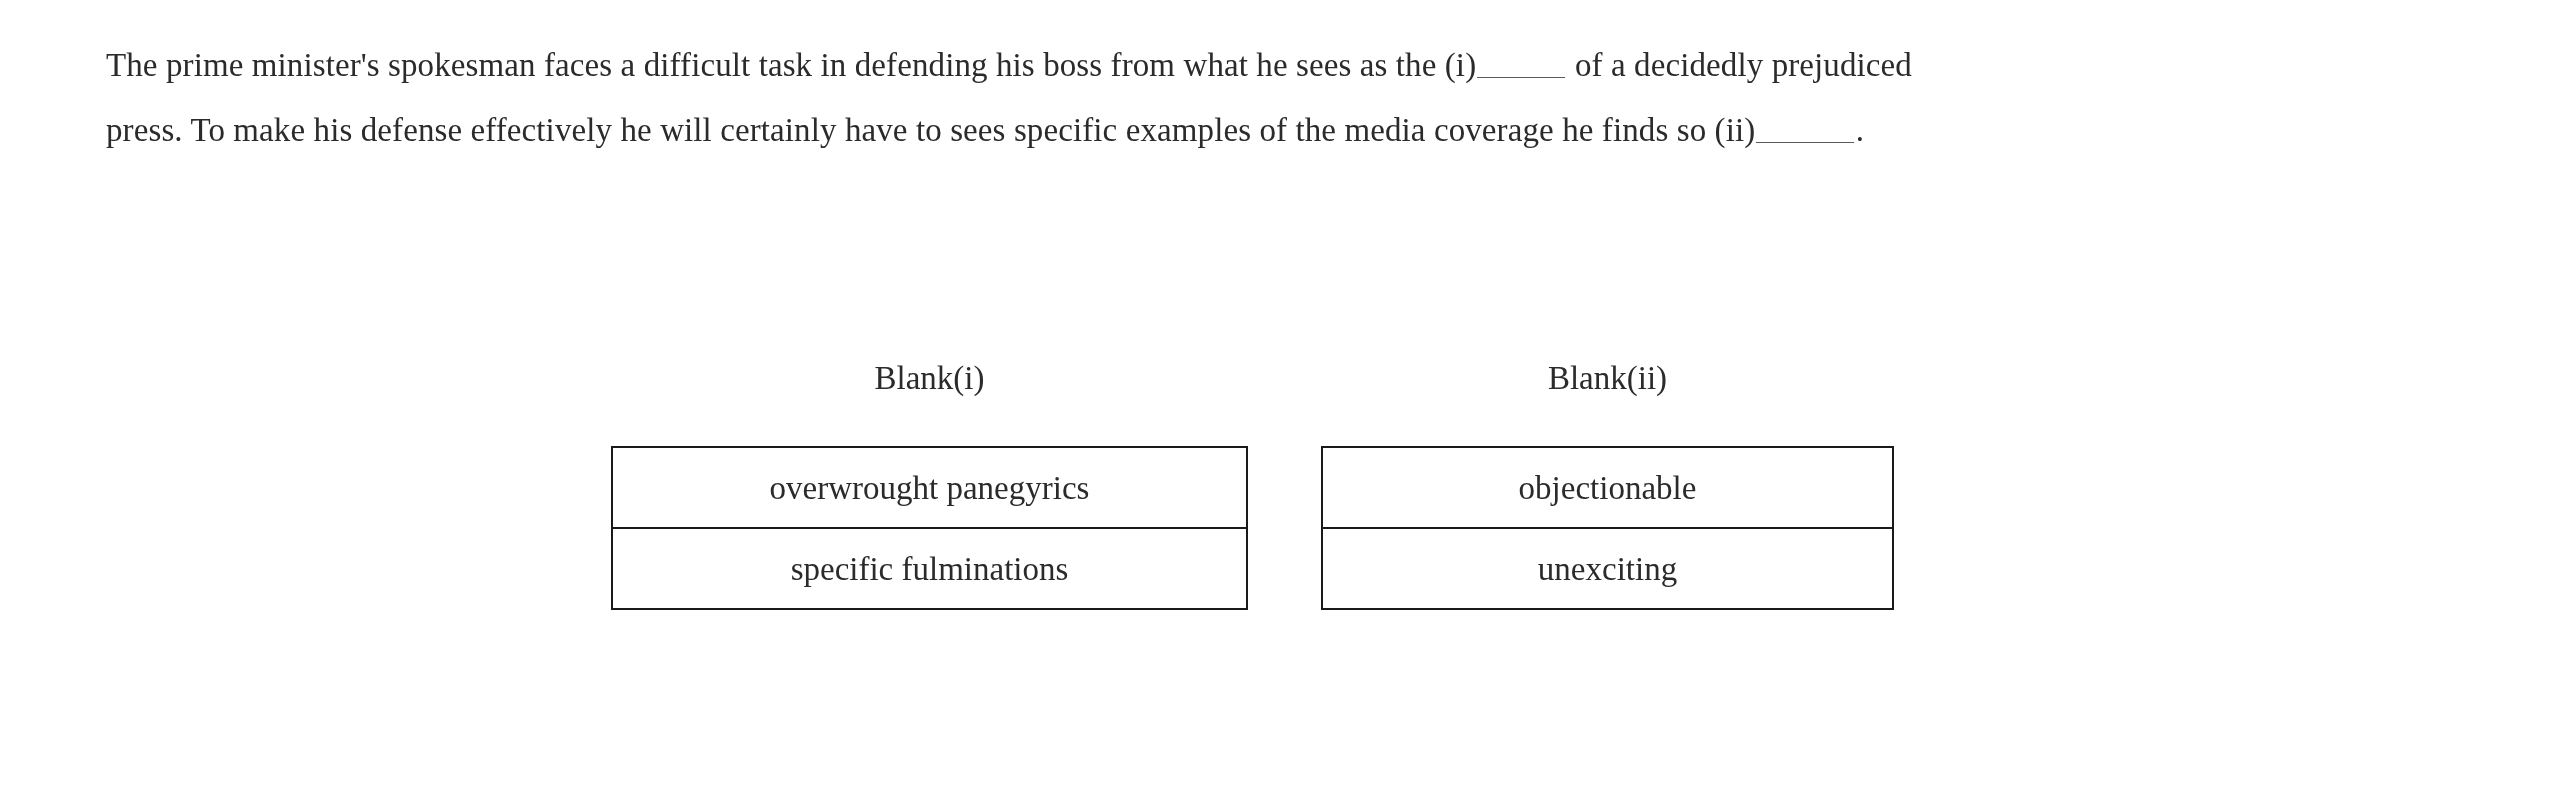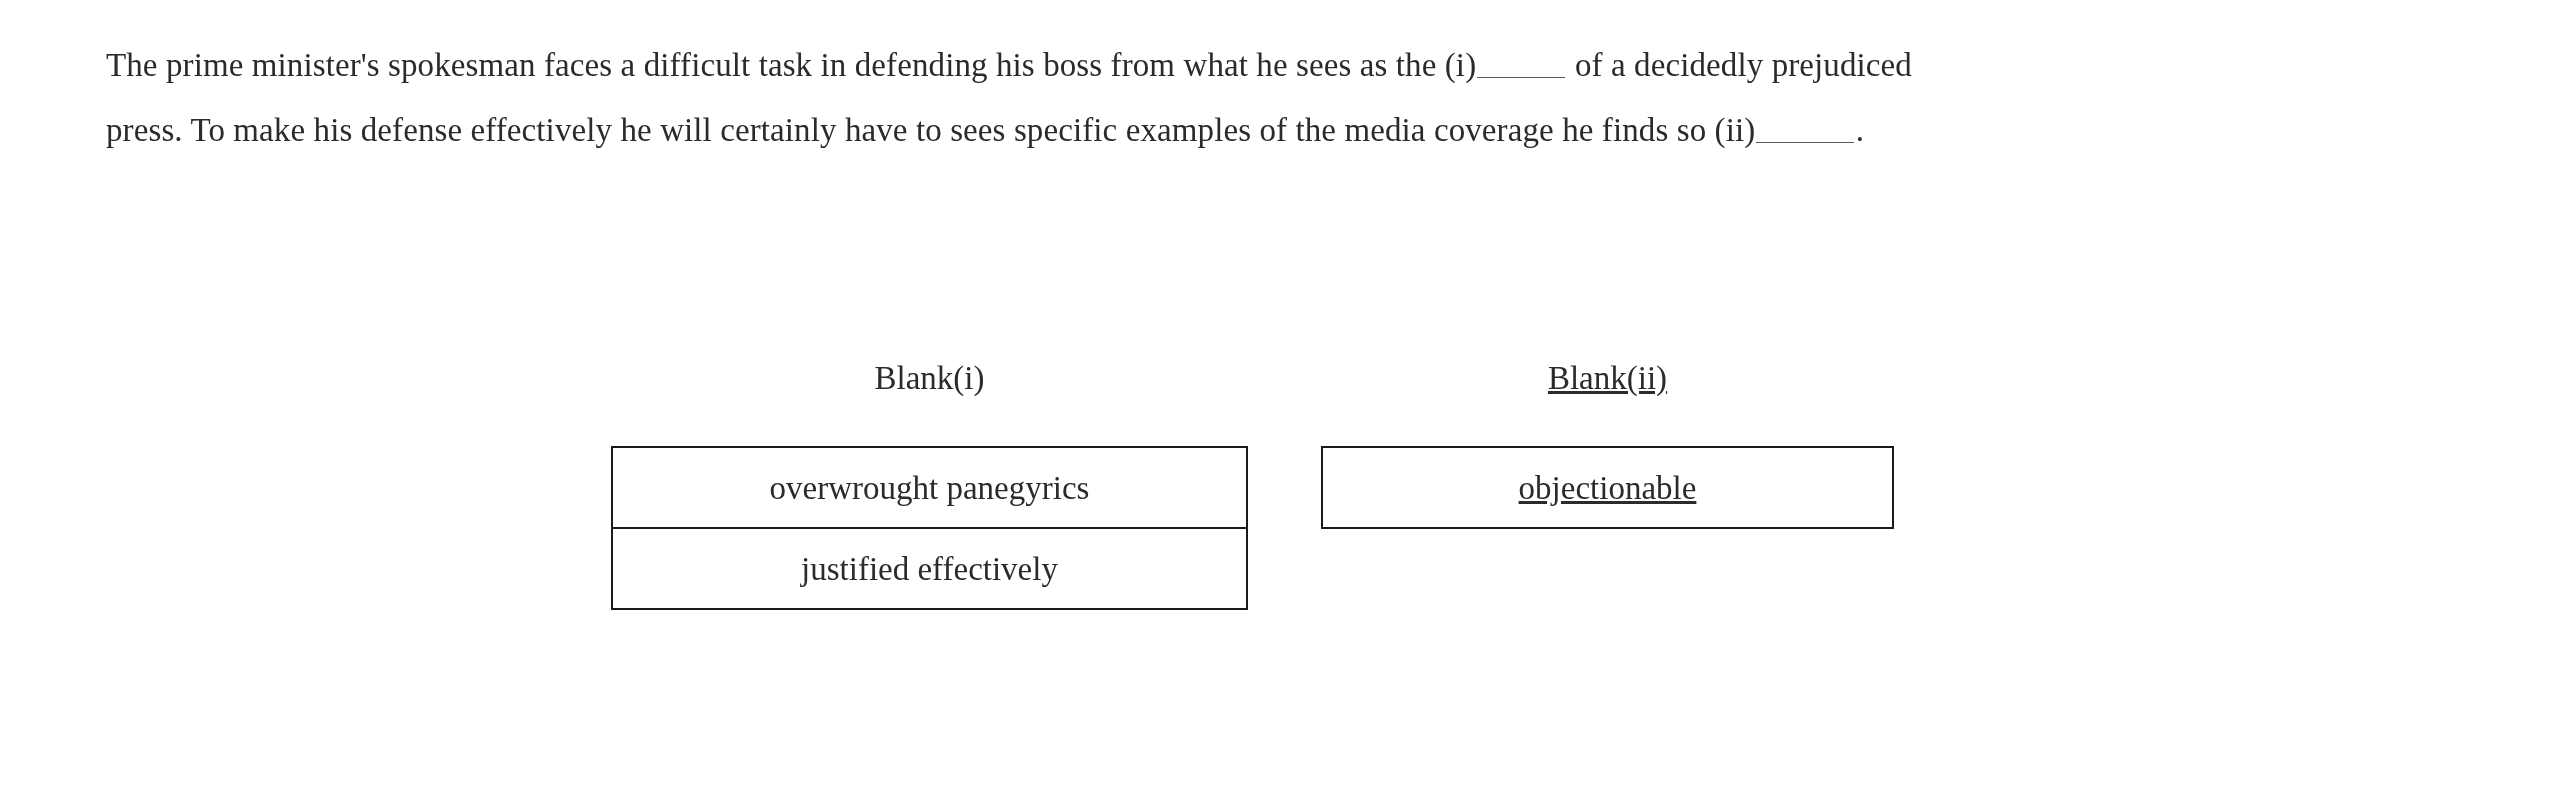--- a/index.html
+++ b/index.html
@@ -57,21 +57,21 @@
     top: 359px;
     width: 2576px;
     height: 384px;
   }
 
   .column {
     position: absolute;
     top: 0;
   }
   .column.col-1 { left: 611px;  width: 637px; }
-  .column.col-2 { left: 1321px; width: 573px; text-decoration: underline; }
+  .column.col-2 { left: 1321px; width: 573px; }
 
   .column-header {
     text-align: center;
     font-size: 33px;
     line-height: 39px;
     color: #2b2b2b;
     height: 46px;
   }
 
   .options-table {
@@ -113,32 +113,35 @@
   <div class="answer-area">
 
     <div class="column col-1">
       <div class="column-header">Blank(i)</div>
       <table class="options-table">
         <tbody>
           <tr class="option-row">
             <td class="option-cell">overwrought panegyrics</td>
           </tr>
           <tr class="option-row">
-            <td class="option-cell">justified effectively</td>
+            <td class="option-cell">specific fulminations</td>
           </tr>
         </tbody>
       </table>
     </div>
 
     <div class="column col-2">
       <div class="column-header">Blank(ii)</div>
       <table class="options-table">
         <tbody>
           <tr class="option-row">
             <td class="option-cell">objectionable</td>
           </tr>
+          <tr class="option-row">
+            <td class="option-cell">unexciting</td>
+          </tr>
         </tbody>
       </table>
     </div>
 
   </div>
 </div>
 
 
 </body></html>

